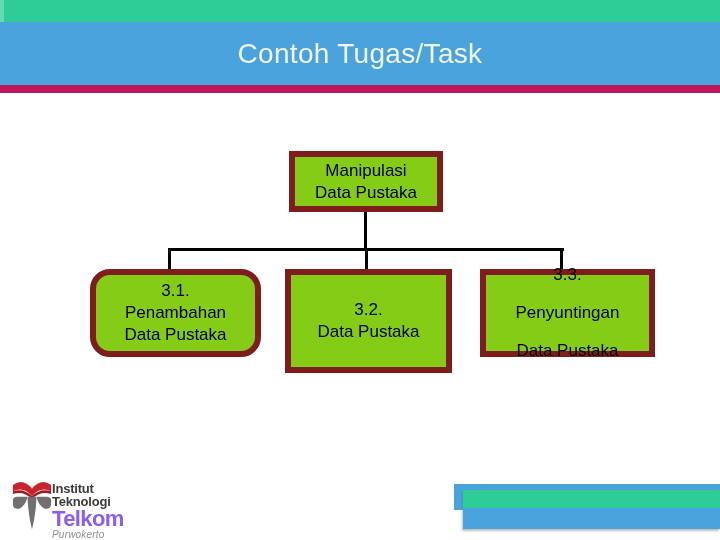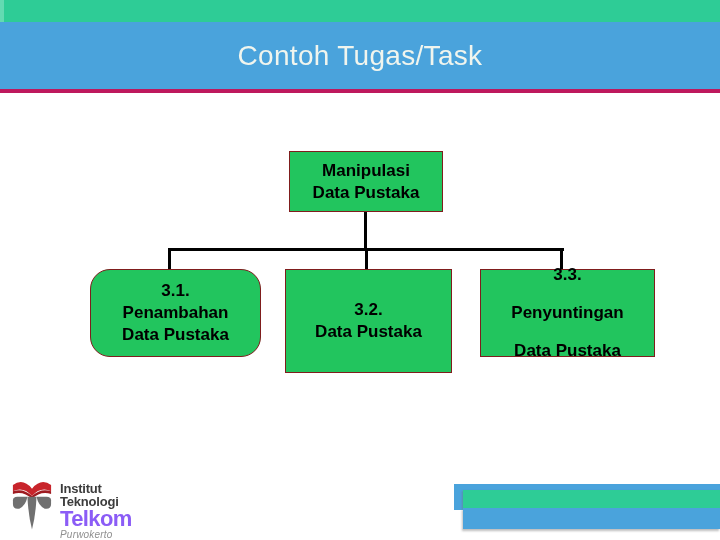--- a/index.html
+++ b/index.html
@@ -11,50 +11,50 @@
     overflow:hidden;
   }
 
   
   .top-bar { position:absolute; left:0; top:0; width:720px; height:22px; background:#2ecc96; }
   .top-bar-edge { position:absolute; left:0; top:0; width:4px; height:22px; background:#63dab2; }
 
   
   .header {
     position:absolute; left:0; top:22px; width:720px; height:71px;
-    background:#4aa3dc; border-bottom:4px solid #be185d; box-sizing:border-box;
+    background:#4aa3dc; border-bottom:8px solid #be185d; box-sizing:border-box;
     display:flex; align-items:center; justify-content:center;
   }
   .header-title { color:#f0f5ee; font-size:28px; letter-spacing:0.3px; }
 
   
   .dbox {
-    position:absolute; background:#22c55e; border:1px solid #7f1d1d; box-sizing:border-box;
+    position:absolute; background:#84cc16; border:6px solid #7f1d1d; box-sizing:border-box;
     display:flex; flex-direction:column; align-items:center; justify-content:center;
-    text-align:center; font-weight:bold; color:#000000;
+    text-align:center; font-weight:normal; color:#000000;
   }
   .dbox .line { font-size:17px; line-height:22px; white-space:nowrap; }
 
   #root-box    { left:289px; top:151px; width:154px; height:61px; }
   #child-box-1 { left:90px;  top:269px; width:171px; height:88px;border-radius:20px; }
   #child-box-2 { left:285px; top:269px; width:167px; height:104px; }
   #child-box-3 { left:480px; top:269px; width:175px; height:88px;gap:16px; }
 
   
   .conn { position:absolute; background:#000000; }
   #conn-root-drop { left:364px; top:212px; width:3px;   height:38px; }
   #conn-horiz     { left:168px; top:248px; width:396px; height:3px;  }
   #conn-drop-1    { left:168px; top:248px; width:3px;   height:23px; }
   #conn-drop-2    { left:365px; top:248px; width:3px;   height:23px; }
   #conn-drop-3    { left:560px; top:248px; width:3px;   height:23px; }
 
   
   .logo { position:absolute; left:12px; top:478px; display:flex; align-items:flex-start; }
   .logo-mark { width:40px; height:54px; }
-  .logo-text { margin-left:8px; padding-top:4px; }
+  .logo-text { margin-left:0; padding-top:4px; }
   .logo-l1, .logo-l2 { font-size:13px; font-weight:bold; color:#3c3c3c; line-height:13px; letter-spacing:-0.2px; }
   .logo-l3 { font-size:22px; font-weight:bold; color:#8b5cf6; line-height:21px; letter-spacing:-0.6px; }
   .logo-l4 { font-size:10px; color:#8f8f8f; line-height:11px; letter-spacing:0.2px;font-style:italic; }
 
   
   .bars-back { position:absolute; left:454px; top:484px; width:266px; height:26px; background:#4aa3dc; }
   .bar-green { position:absolute; left:463px; top:490px; width:257px; height:18px; background:#2ecc96;
                box-shadow:-1px 1px 2px rgba(110,110,110,0.45); }
   .bar-blue  { position:absolute; left:463px; top:508px; width:257px; height:21px; background:#4aa3dc;
                box-shadow:-1px 2px 2px rgba(110,110,110,0.45); }

